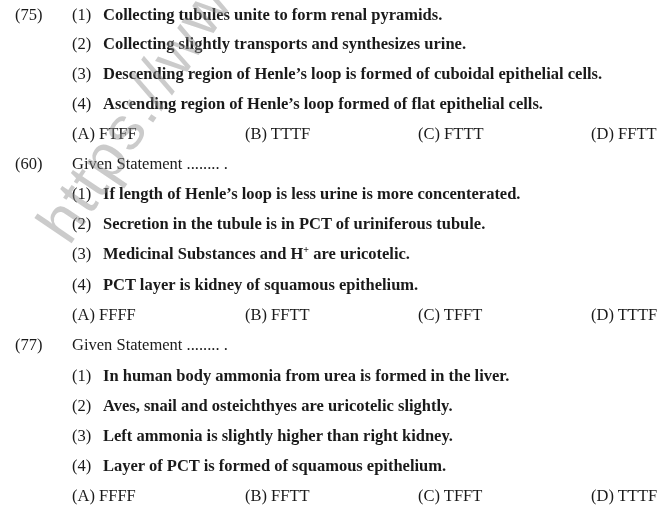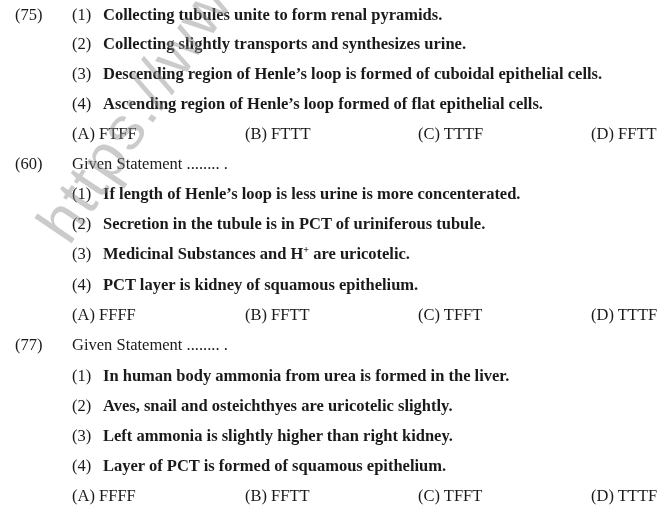--- a/index.html
+++ b/index.html
@@ -44,22 +44,22 @@
   <div class="line" style="top:63px;">
     <span class="stmt-num">(3)</span>
     <span class="stmt-text">Descending region of Henle’s loop is formed of cuboidal epithelial cells.</span>
   </div>
   <div class="line" style="top:93px;">
     <span class="stmt-num">(4)</span>
     <span class="stmt-text">Ascending region of Henle’s loop formed of flat epithelial cells.</span>
   </div>
   <div class="line" style="top:123px;">
     <span class="opt opt-a">(A) FTFF</span>
-    <span class="opt opt-b">(B) FTTT</span>
-    <span class="opt opt-c">(C) TTTF</span>
+    <span class="opt opt-b">(B) TTTF</span>
+    <span class="opt opt-c">(C) FTTT</span>
     <span class="opt opt-d">(D) FFTT</span>
   </div>
 
   <div class="line" style="top:153px;">
     <span class="qnum">(60)</span>
     <span class="qstem">Given Statement ........ .</span>
   </div>
   <div class="line" style="top:183px;">
     <span class="stmt-num">(1)</span>
     <span class="stmt-text">If length of Henle’s loop is less urine is more concenterated.</span>

